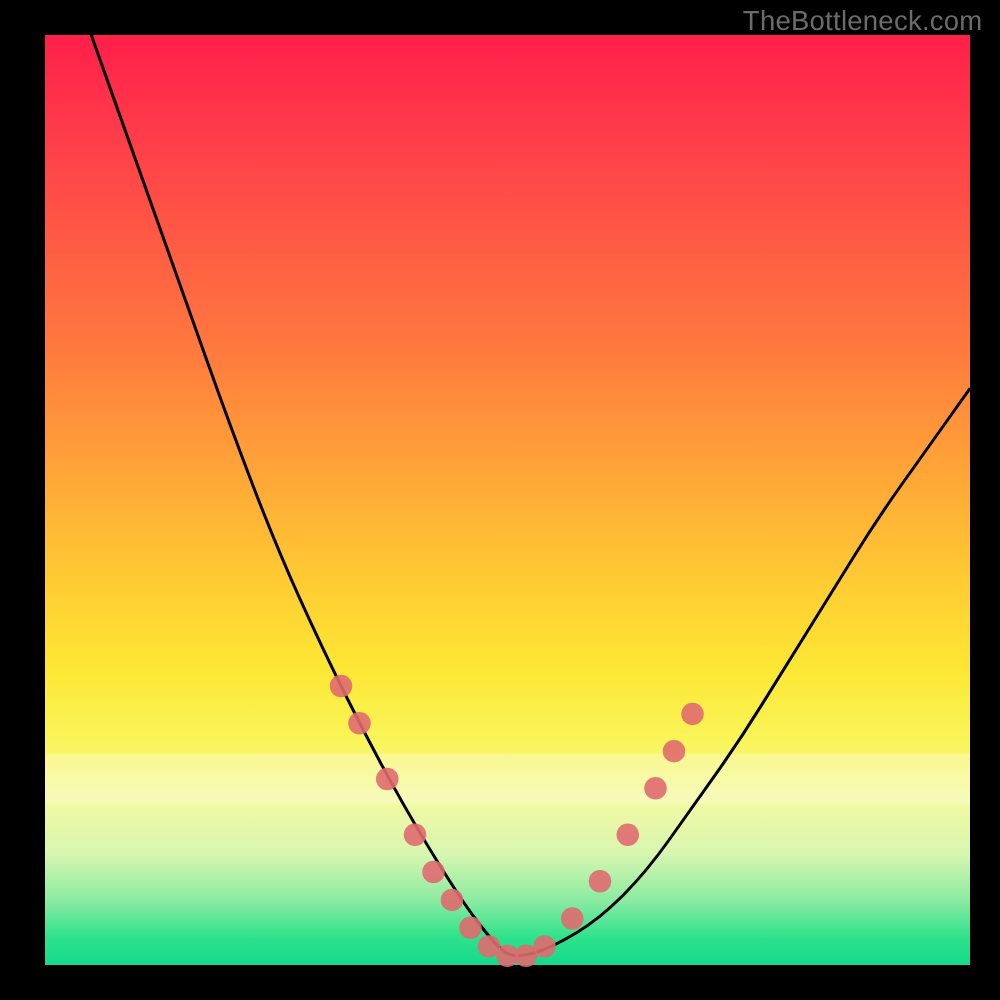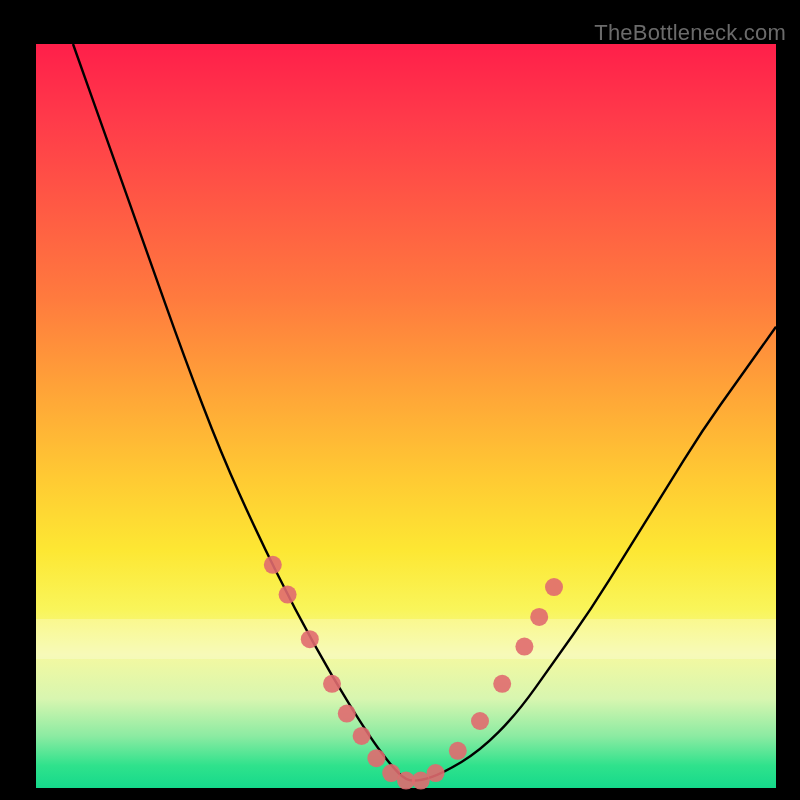--- a/index.html
+++ b/index.html
@@ -7,21 +7,21 @@
     padding: 0;
     width: 800px;
     height: 800px;
     overflow: hidden;
     background: #000;
     font-family: Arial, Helvetica, sans-serif;
   }
   .frame {
     position: absolute;
     left: 0;
-    top: 16px;
+    top: 0;
     width: 800px;
     height: 588px;
     background: #000;
   }
   .plot {
     position: absolute;
     left: 36px;
     top: 28px;
     width: 740px;
     height: 744px;

